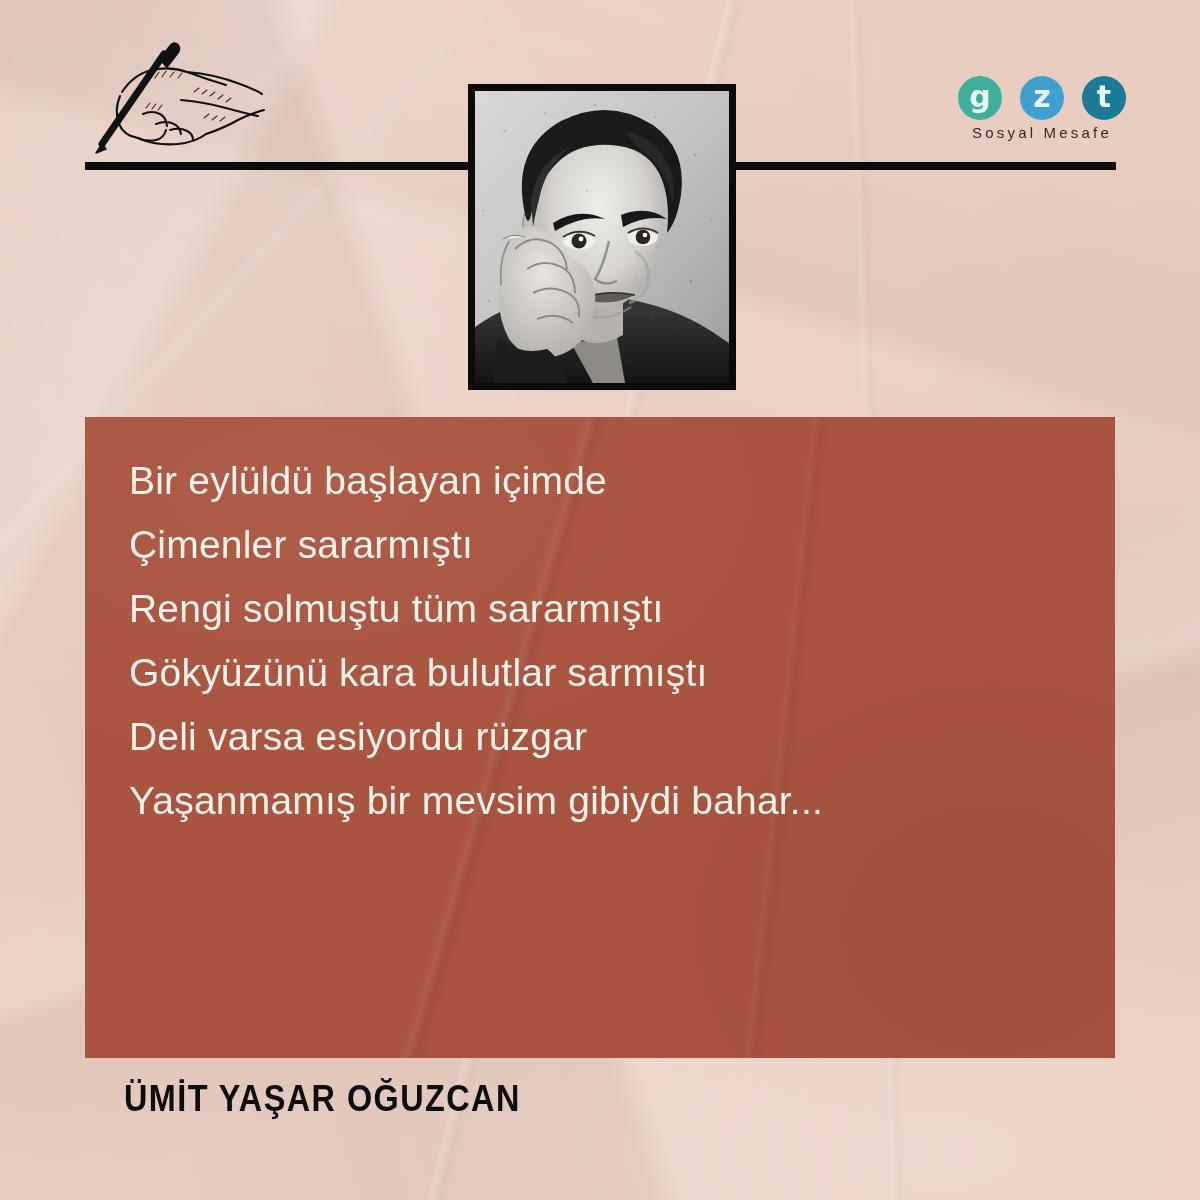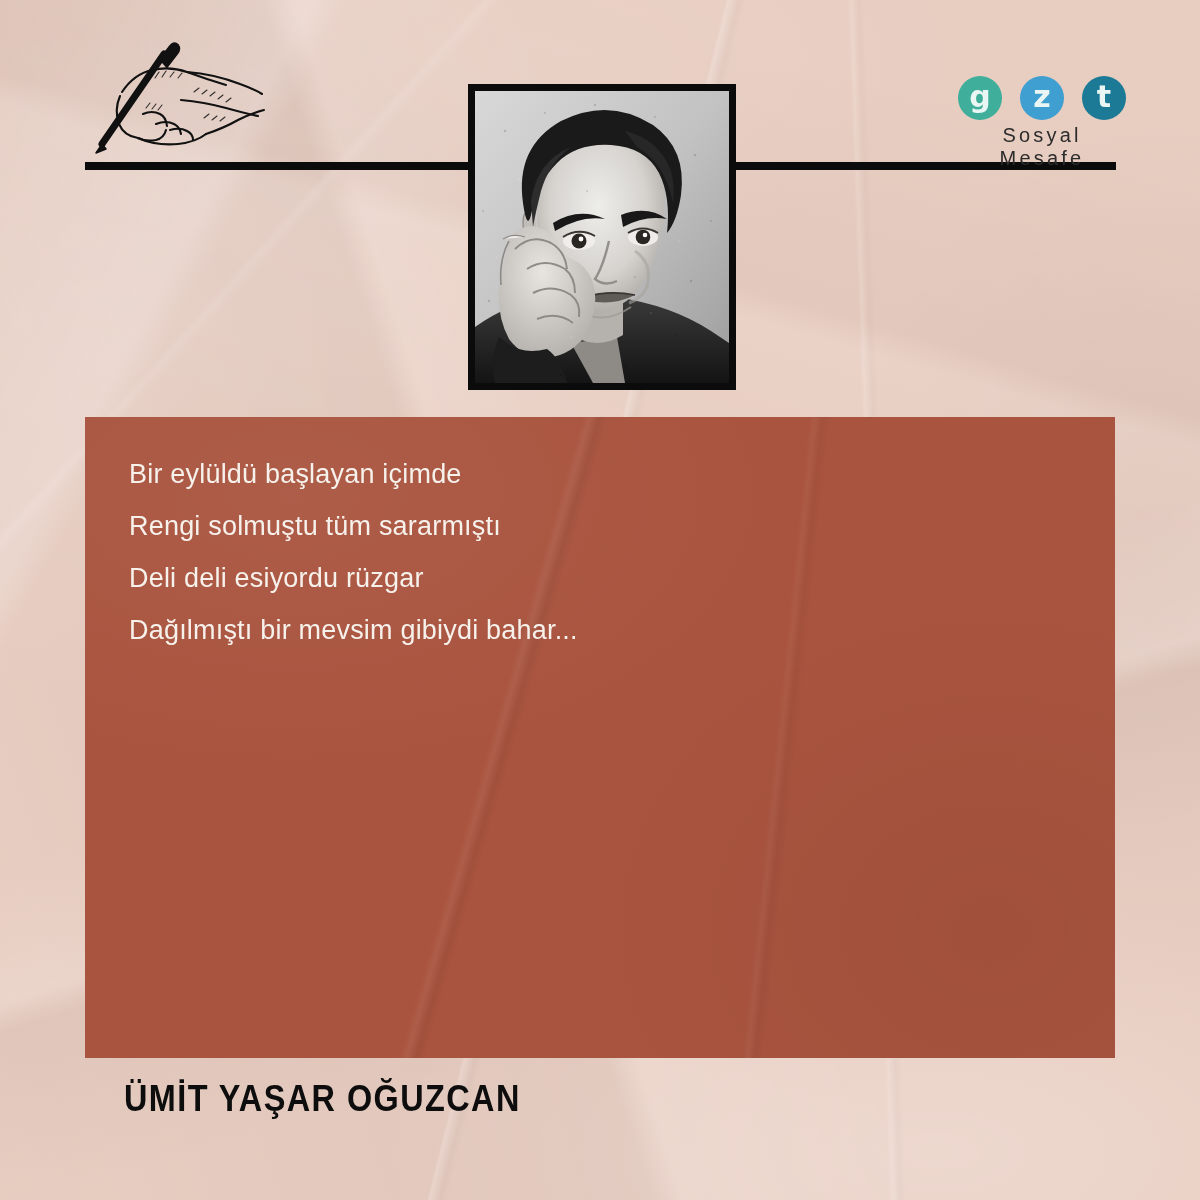--- a/index.html
+++ b/index.html
@@ -109,21 +109,21 @@
     color: #e9f6f4;
     font-size: 30px;
     font-weight: bold;
     font-family: "DejaVu Sans", sans-serif;
     line-height: 1;
     padding-bottom: 2px;
     box-sizing: border-box;
   }
   .logo-tagline {
     margin-top: 4px;
-    font-size: 20px;
+    font-size: 15px;
     letter-spacing: 3.2px;
     color: #2c2c2c;
     font-family: "Liberation Sans", sans-serif;
   }
 
   
   .poem-panel {
     position: absolute;
     left: 85px;
     top: 417px;
@@ -141,21 +141,21 @@
       linear-gradient(96deg, transparent 0 66%, rgba(255,255,255,0.04) 66.5%, rgba(0,0,0,0.04) 67.2%, transparent 68% 100%),
       radial-gradient(ellipse 700px 400px at 20% 12%, rgba(255,255,255,0.05), rgba(255,255,255,0) 70%),
       radial-gradient(ellipse 600px 500px at 88% 80%, rgba(0,0,0,0.05), rgba(0,0,0,0) 70%);
   }
   .poem-lines {
     position: relative;
     padding: 44px 0 0 44px;
   }
   .poem-line {
     color: #f7f1ec;
-    font-size: 27px;
+    font-size: 39px;
     line-height: 1;
     margin-bottom: 25px;
     font-family: "Liberation Sans", sans-serif;
     letter-spacing: 0.2px;
     white-space: nowrap;
   }
 
   
   .author {
     position: absolute;
@@ -333,21 +333,23 @@
       <span class="logo-dot" style="background: rgb(63, 159, 209);">z</span>
       <span class="logo-dot" style="background: rgb(28, 122, 151);">t</span>
     </div>
     <div class="logo-tagline">Sosyal Mesafe</div>
   </div>
 
   <div class="poem-panel" style="background: rgb(169, 84, 63);">
     <div class="panel-tex"></div>
     <div class="poem-lines">
       <div class="poem-line">Bir eylüldü başlayan içimde</div>
+      <div class="poem-line">Çimenler sararmıştı</div>
       <div class="poem-line">Rengi solmuştu tüm sararmıştı</div>
-      <div class="poem-line">Deli deli esiyordu rüzgar</div>
-      <div class="poem-line">Dağılmıştı bir mevsim gibiydi bahar...</div>
+      <div class="poem-line">Gökyüzünü kara bulutlar sarmıştı</div>
+      <div class="poem-line">Deli varsa esiyordu rüzgar</div>
+      <div class="poem-line">Yaşanmamış bir mevsim gibiydi bahar...</div>
     </div>
   </div>
 
   <div class="author">ÜMİT YAŞAR OĞUZCAN</div>
 
 </div>
 
 </body></html>

